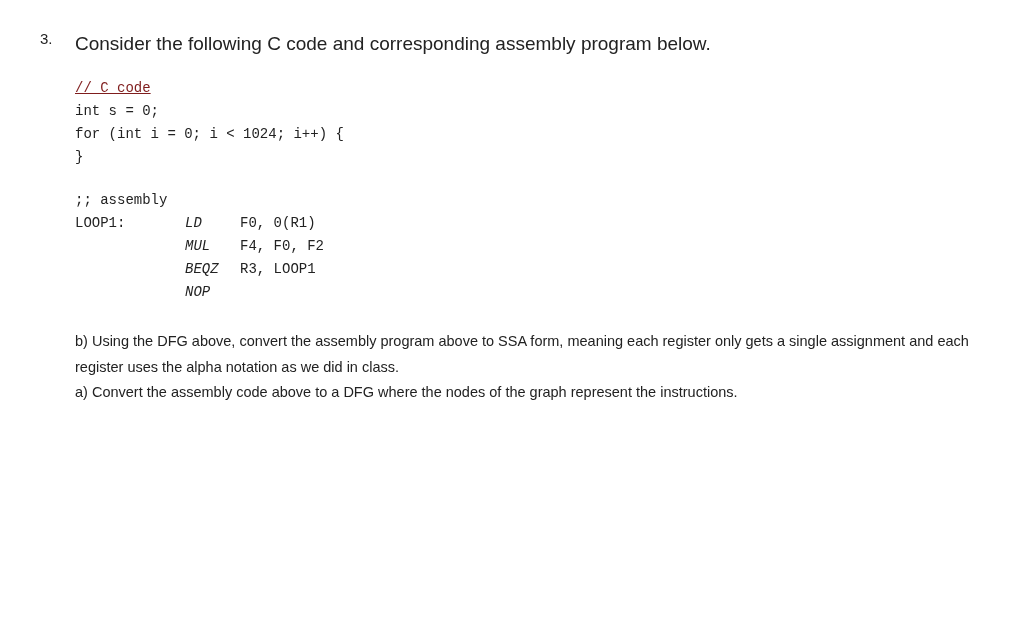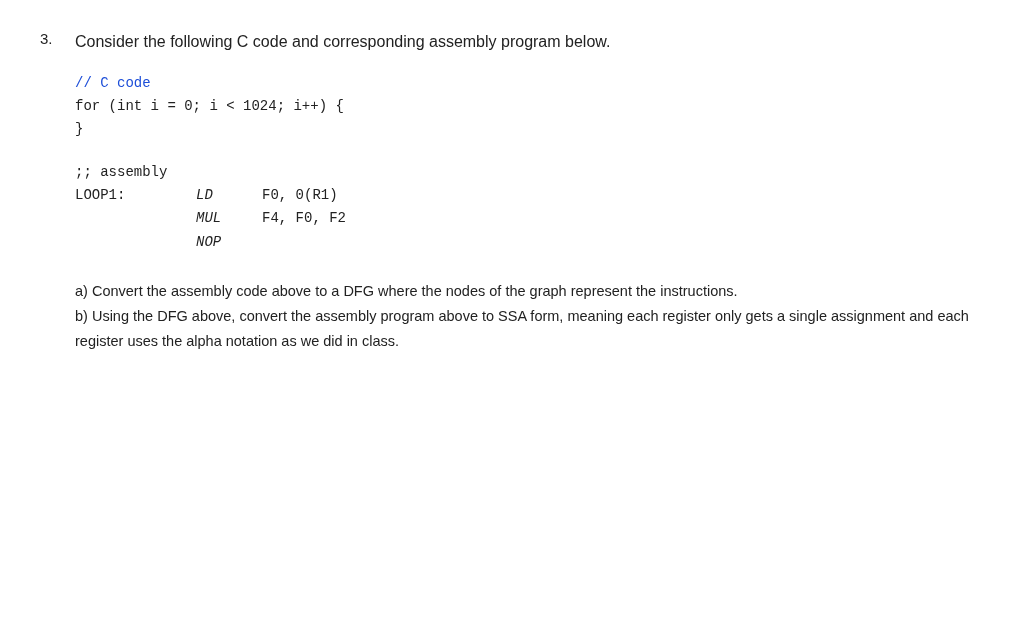--- a/index.html
+++ b/index.html
@@ -20,42 +20,43 @@
       float: left;
       font-size: 15px;
       font-weight: normal;
       margin-right: 10px;
       min-width: 25px;
     }
     .question-content {
       margin-left: 35px;
     }
     .question-header {
-      font-size: 16px;
+      font-size: 19px;
       margin-bottom: 18px;
       line-height: 1.5;
     }
     .code-block {
       font-family: 'Courier New', Courier, monospace;
       font-size: 14px;
       line-height: 1.65;
       margin-bottom: 20px;
     }
     .code-block .comment {
-      color: #1d4ed8;
+      color: #7f1d1d;
+      text-decoration: underline;
     }
     .assembly-block {
       font-family: 'Courier New', Courier, monospace;
       font-size: 14px;
       line-height: 1.65;
       margin-bottom: 25px;
     }
     .asm-row {
       display: flex;
-      gap: 11px;
+      gap: 0;
     }
     .asm-label {
       display: inline-block;
       min-width: 110px;
     }
     .asm-instr {
       display: inline-block;
       min-width: 55px;
       font-style: italic;
     }
@@ -74,42 +75,48 @@
 <body>
 
 <div>
   <span class="question-number">3.</span>
   <div class="question-content">
 
     <div class="question-header">Consider the following C code and corresponding assembly program below.</div>
 
     <div class="code-block">
       <div class="comment">// C code</div>
+      <div>int s = 0;</div>
       <div>for (int i = 0; i &lt; 1024; i++) {</div>
       <div>}</div>
     </div>
 
     <div class="assembly-block">
       <div>;; assembly</div>
       <div class="asm-row">
         <span class="asm-label">LOOP1:</span>
         <span class="asm-instr">LD</span>
         <span class="asm-operands">F0,    0(R1)</span>
       </div>
     <div class="asm-row">
           <span class="asm-label"></span>
           <span class="asm-instr">MUL</span>
           <span class="asm-operands">F4,  F0,  F2</span>
         </div>
         <div class="asm-row">
           <span class="asm-label"></span>
+          <span class="asm-instr">BEQZ</span>
+          <span class="asm-operands">R3,  LOOP1</span>
+        </div>
+        <div class="asm-row">
+          <span class="asm-label"></span>
           <span class="asm-instr">NOP</span>
           <span class="asm-operands"></span>
         </div>
       </div>
 
     <div class="parts-block">
+      <div>b)  Using the DFG above, convert the assembly program above to SSA form, meaning each register only gets a single assignment and each register uses the alpha notation as we did in class.</div>
       <div>a)  Convert the assembly code above to a DFG where the nodes of the graph represent the instructions.</div>
-      <div>b)  Using the DFG above, convert the assembly program above to SSA form, meaning each register only gets a single assignment and each register uses the alpha notation as we did in class.</div>
     </div>
 
   </div>
 </div>
 
 </body></html>

